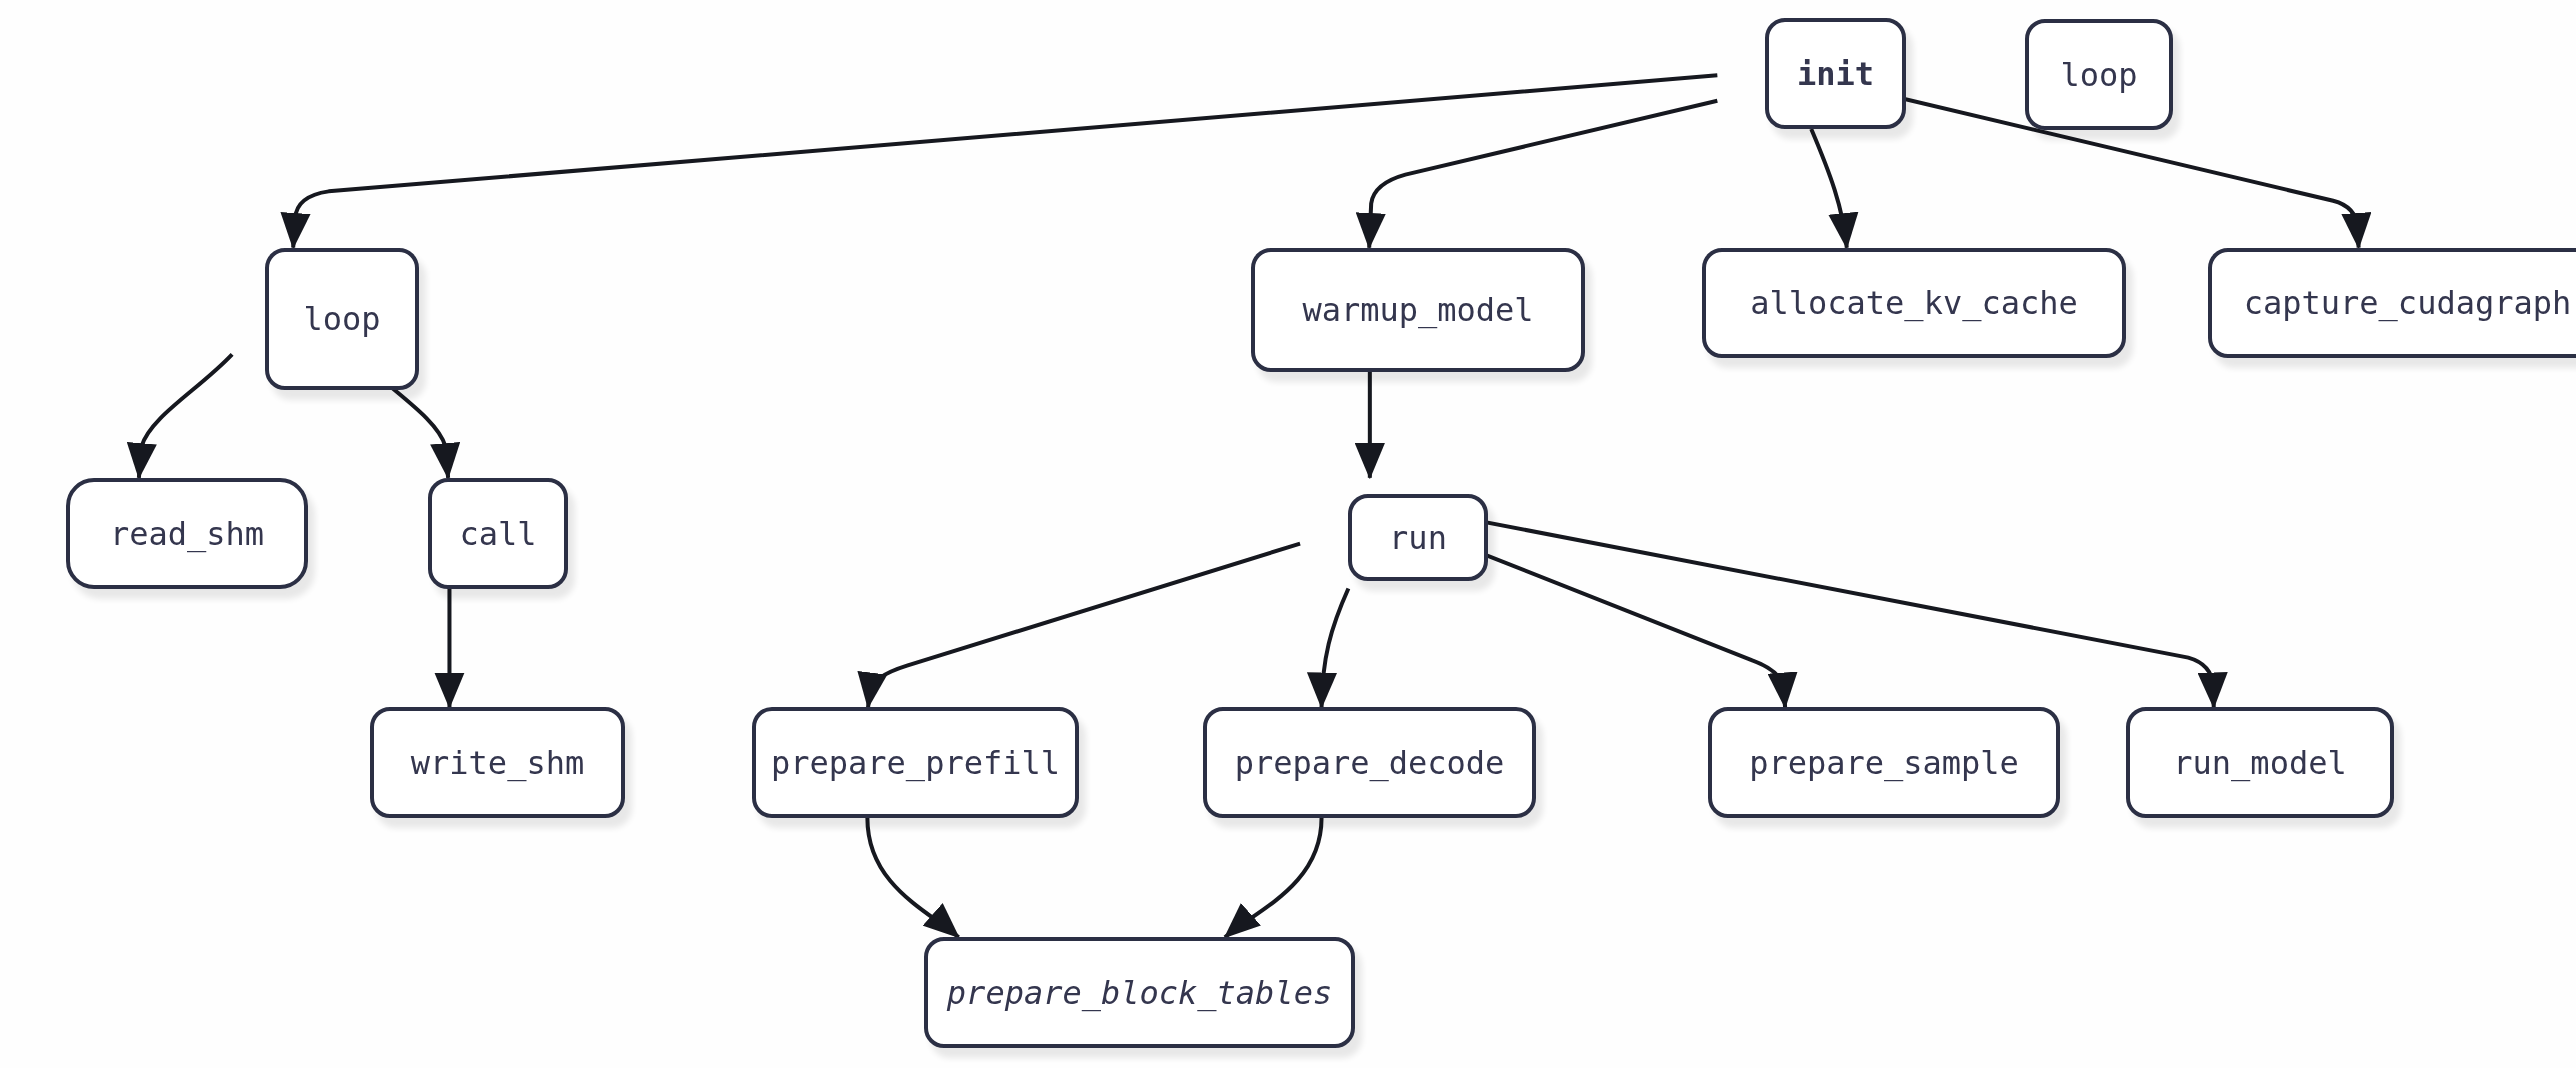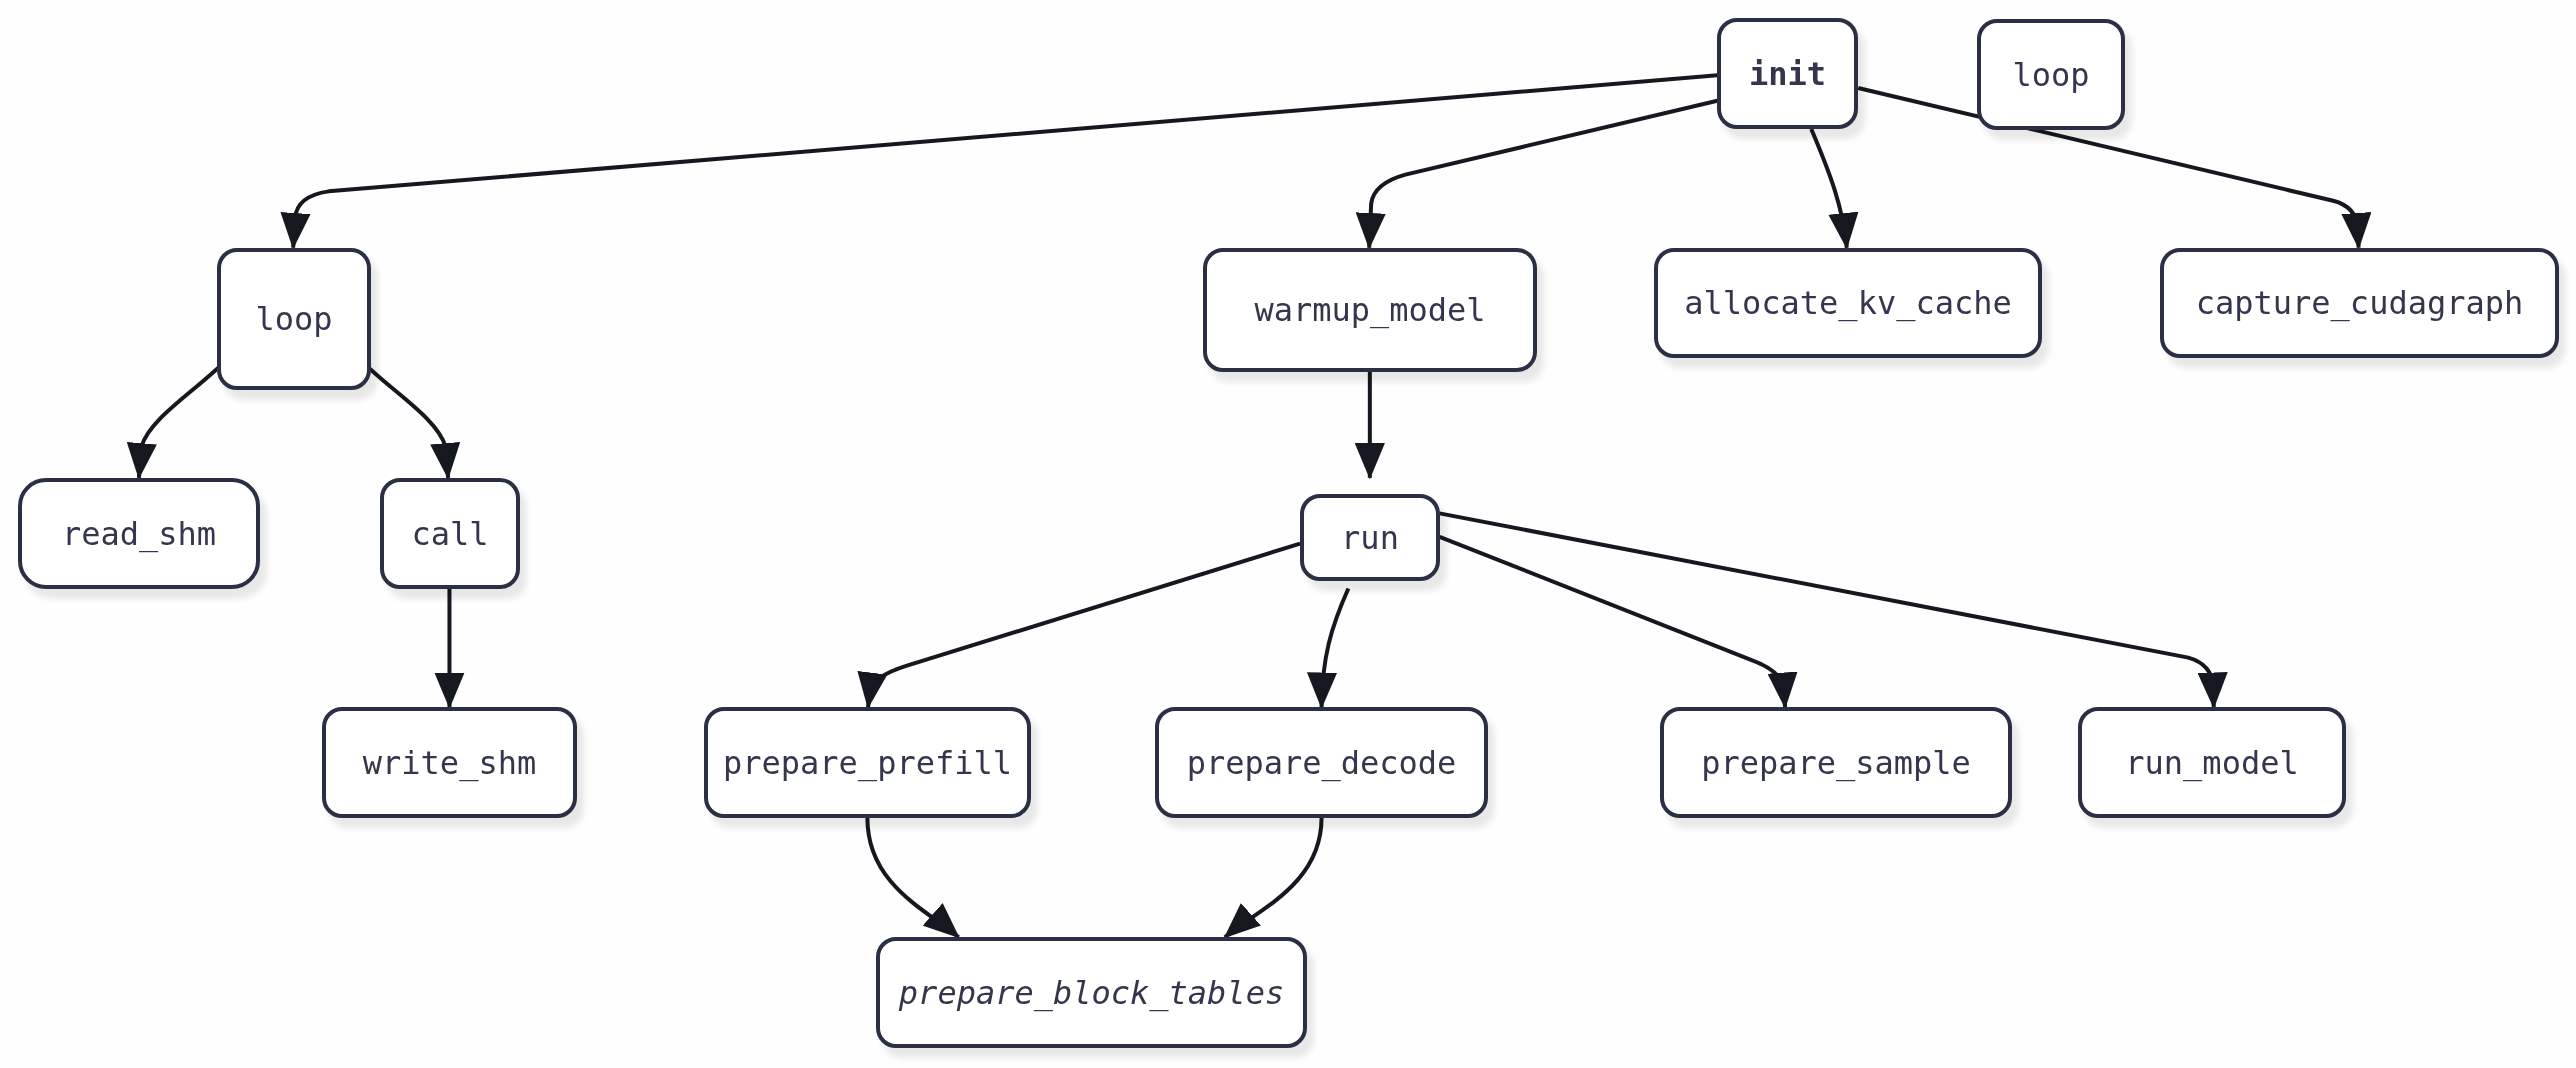--- a/index.html
+++ b/index.html
@@ -34,20 +34,21 @@
   .node {
     position: absolute;
     box-sizing: border-box;
     background: var(--node-fill, #ffffff);
     border: var(--node-border-width, 4.7px) solid var(--node-border, #2b2f44);
     border-radius: var(--node-radius, 20px);
     box-shadow: 6.7px 9.4px 6.7px var(--node-shadow, rgba(0,0,0,0.09));
     display: flex;
     align-items: center;
     justify-content: center;
+    margin-left: 48px;
   }
   .node span {
     color: var(--node-text, #34364e);
     font-size: var(--node-font-size, 32px);
     letter-spacing: 0;
     white-space: nowrap;
   }
   .node.bold span {
     font-weight: 700;
   }
@@ -85,21 +86,21 @@
       </div>
       <div class="node" style="left: 1977px; top: 19px; width: 148px; height: 111px;">
         <span>loop</span>
       </div>
       <div class="node" style="left: 217px; top: 248px; width: 154px; height: 142px;">
         <span>loop</span>
       </div>
       <div class="node" style="left: 1203px; top: 248px; width: 334px; height: 124px;">
         <span>warmup_model</span>
       </div>
-      <div class="node" style="left: 1654px; top: 248px; width: 388px; height: 110px;">
+      <div class="node" style="left: 1654px; top: 248px; width: 424px; height: 110px;">
         <span>allocate_kv_cache</span>
       </div>
       <div class="node" style="left: 2160px; top: 248px; width: 399px; height: 110px;">
         <span>capture_cudagraph</span>
       </div>
       <div class="node" style="left: 18px; top: 478px; width: 242px; height: 111px; border-radius: 28px;">
         <span>read_shm</span>
       </div>
       <div class="node" style="left: 380px; top: 478px; width: 140px; height: 111px;">
         <span>call</span>

